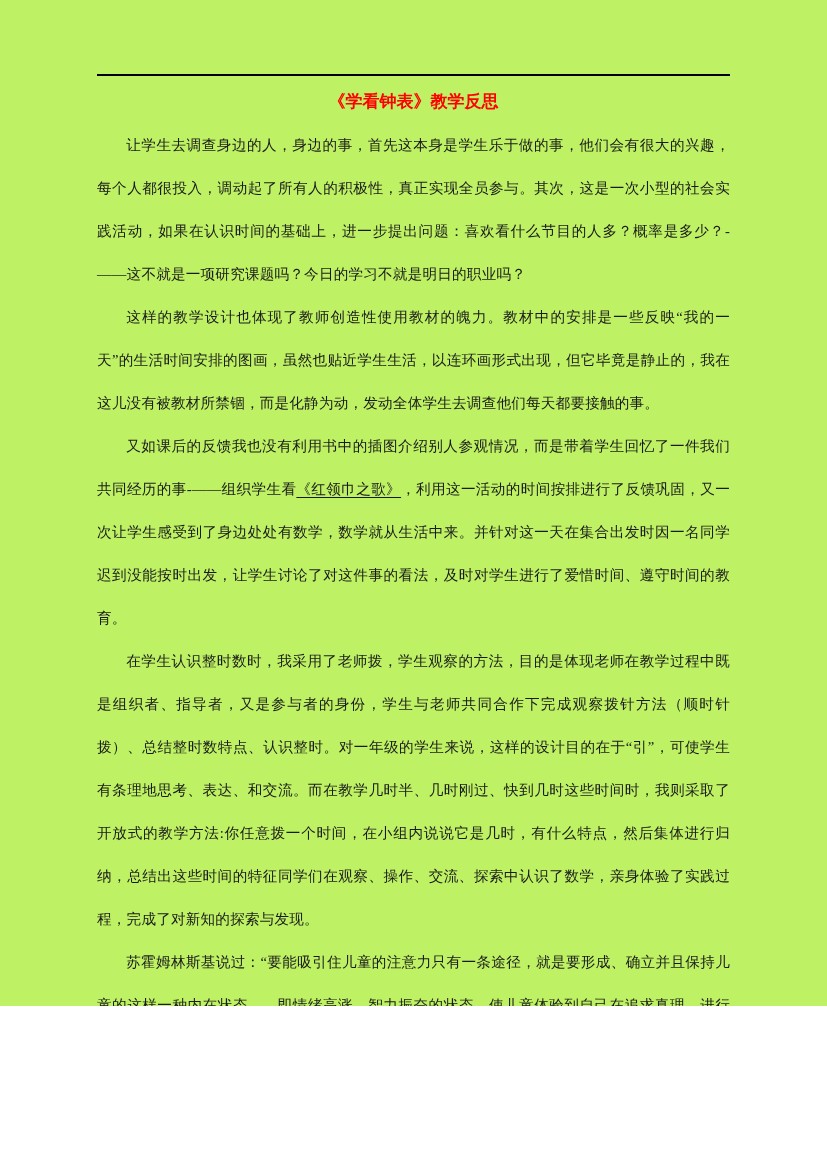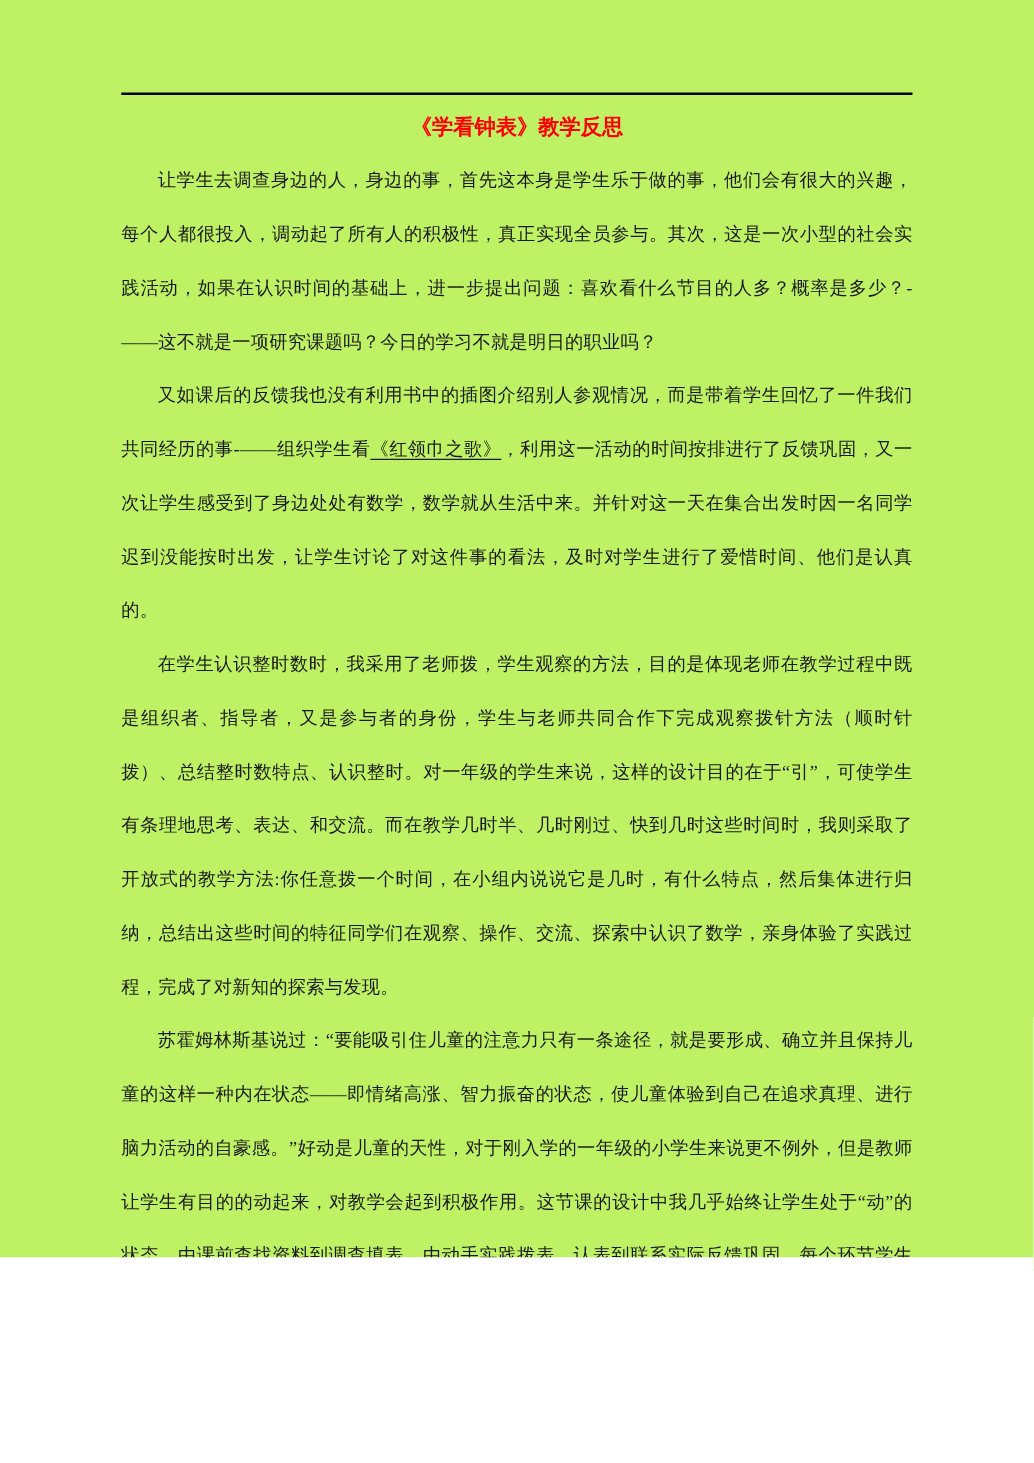--- a/index.html
+++ b/index.html
@@ -70,22 +70,23 @@
   <div class="content">
 
     <hr class="header-rule">
 
     <div class="doc-title">《学看钟表》教学反思</div>
 
     <div class="body-text">
 
       <p>让学生去调查身边的人，身边的事，首先这本身是学生乐于做的事，他们会有很大的兴趣，每个人都很投入，调动起了所有人的积极性，真正实现全员参与。其次，这是一次小型的社会实践活动，如果在认识时间的基础上，进一步提出问题：喜欢看什么节目的人多？概率是多少？-——这不就是一项研究课题吗？今日的学习不就是明日的职业吗？</p>
 
+      <p>这样的教学设计也体现了教师创造性使用教材的魄力。教材中的安排是一些反映“我的一天”的生活时间安排的图画，虽然也贴近学生生活，以连环画形式出现，但它毕竟是静止的，我在这儿没有被教材所禁锢，而是化静为动，发动全体学生去调查他们每天都要接触的事。</p>
 
-      <p><span>又如课后的反馈我也没有利用书中的插图介绍别人参观情况，而是带着学生回忆了一件我们共同经历的事-——组织学生看</span><span class="wavy">《红领巾之歌》</span><span>，利用这一活动的时间按排进行了反馈巩固，又一次让学生感受到了身边处处有数学，数学就从生活中来。并针对这一天在集合出发时因一名同学迟到没能按时出发，让学生讨论了对这件事的看法，及时对学生进行了爱惜时间、他们是认真的。</span></p>
+      <p><span>又如课后的反馈我也没有利用书中的插图介绍别人参观情况，而是带着学生回忆了一件我们共同经历的事-——组织学生看</span><span class="wavy">《红领巾之歌》</span><span>，利用这一活动的时间按排进行了反馈巩固，又一次让学生感受到了身边处处有数学，数学就从生活中来。并针对这一天在集合出发时因一名同学迟到没能按时出发，让学生讨论了对这件事的看法，及时对学生进行了爱惜时间、遵守时间的教育。</span></p>
 
 
       <p>在学生认识整时数时，我采用了老师拨，学生观察的方法，目的是体现老师在教学过程中既是组织者、指导者，又是参与者的身份，学生与老师共同合作下完成观察拨针方法（顺时针拨）、总结整时数特点、认识整时。对一年级的学生来说，这样的设计目的在于“引”，可使学生有条理地思考、表达、和交流。而在教学几时半、几时刚过、快到几时这些时间时，我则采取了开放式的教学方法:你任意拨一个时间，在小组内说说它是几时，有什么特点，然后集体进行归纳，总结出这些时间的特征同学们在观察、操作、交流、探索中认识了数学，亲身体验了实践过程，完成了对新知的探索与发现。</p>
 
       <p>苏霍姆林斯基说过：“要能吸引住儿童的注意力只有一条途径，就是要形成、确立并且保持儿童的这样一种内在状态——即情绪高涨、智力振奋的状态，使儿童体验到自己在追求真理、进行脑力活动的自豪感。”好动是儿童的天性，对于刚入学的一年级的小学生来说更不例外，但是教师让学生有目的的动起来，对教学会起到积极作用。这节课的设计中我几乎始终让学生处于“动”的状态，由课前查找资料到调查填表，由动手实践拨表、认表到联系实际反馈巩固，每个环节学生都保持着高度的学习热情，因为他们在做着一件他们喜欢做的事，因此，他们是认真的、投入的</p>
 
 
     </div>
   </div>
 

